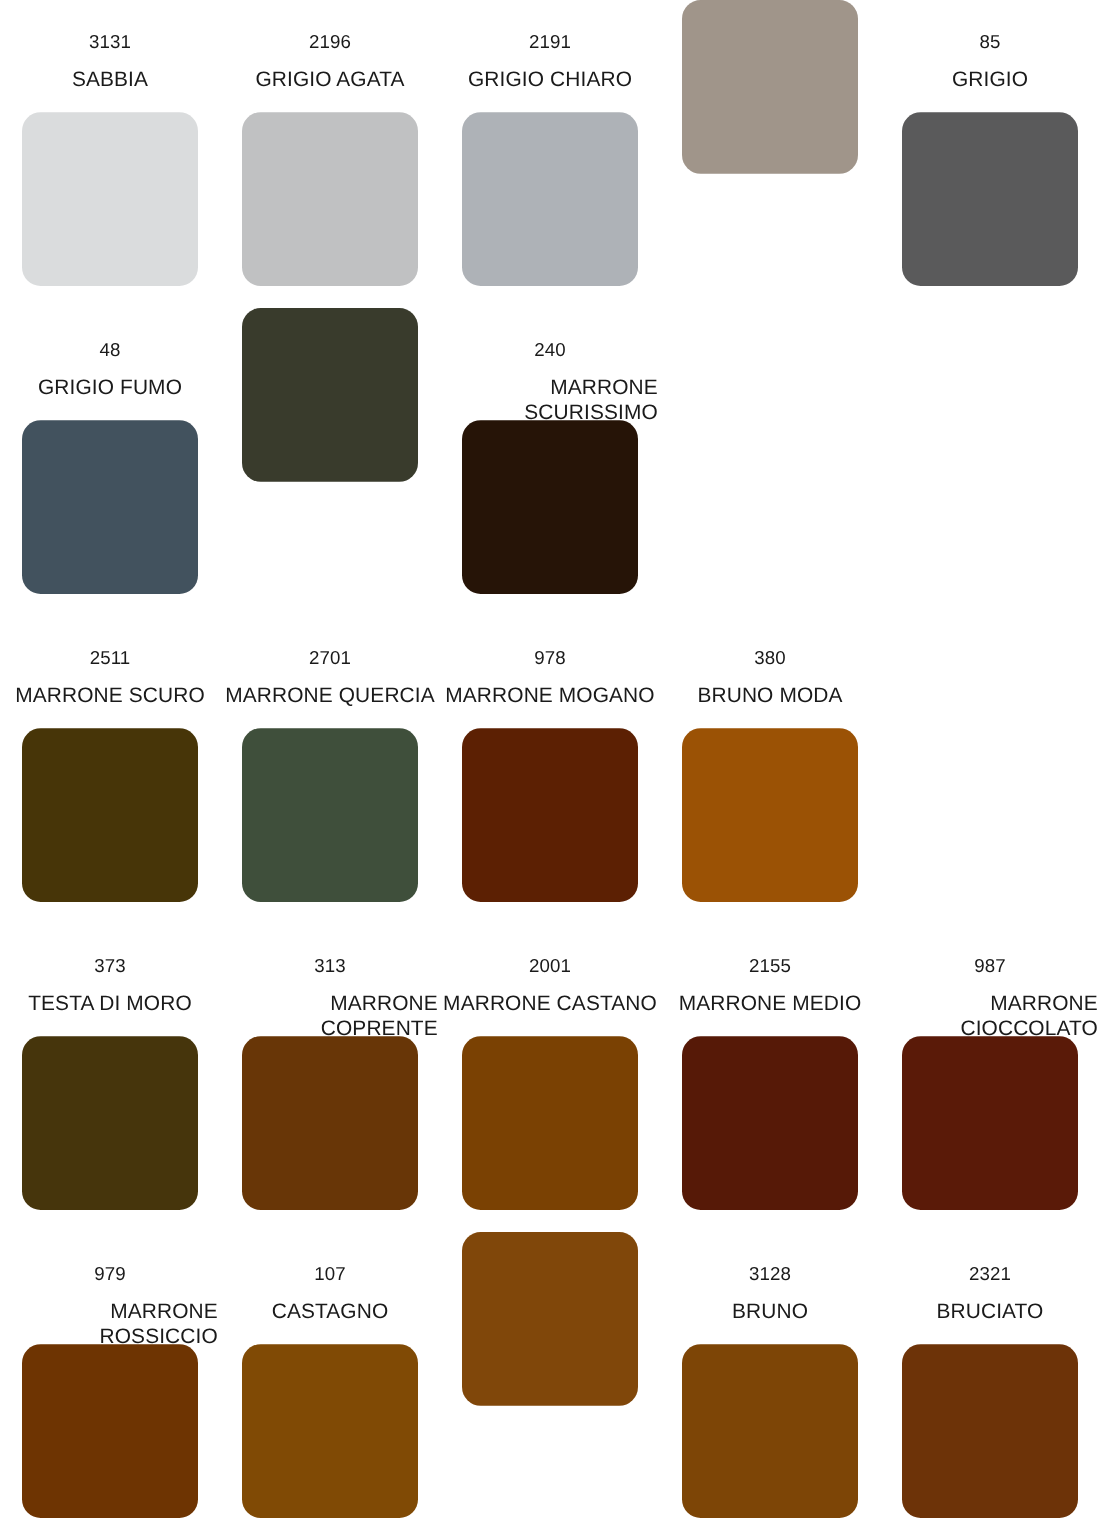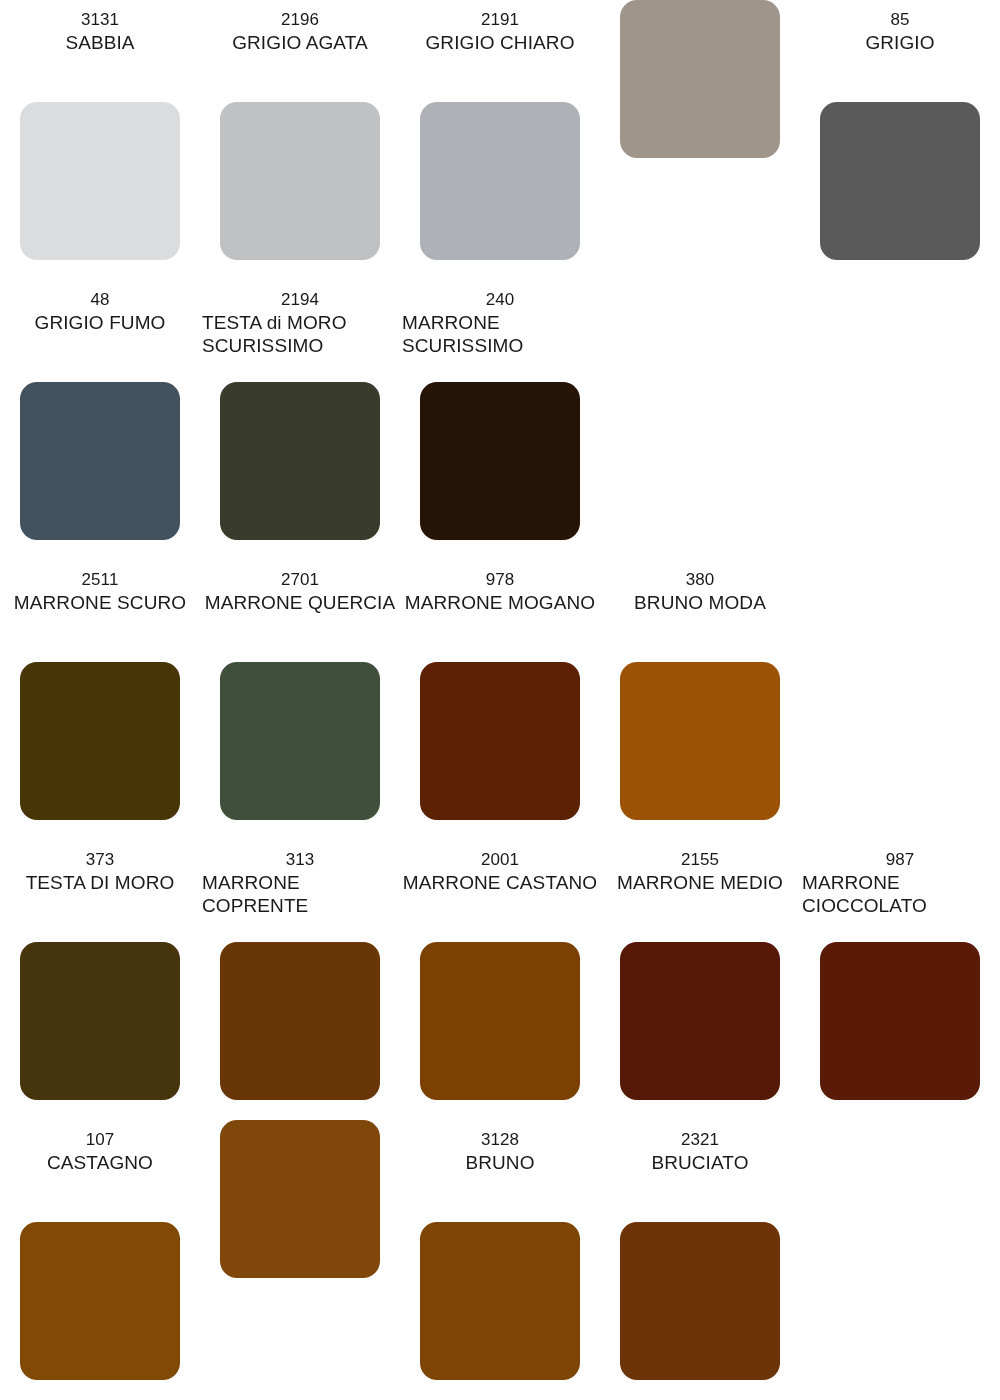--- a/index.html
+++ b/index.html
@@ -33,39 +33,40 @@
     flex: 0 0 200px;
     display: flex;
     flex-direction: column;
     align-items: center;
     box-sizing: border-box;
   }
   .swatch-caption {
     width: 200px;
     height: 102px;
     box-sizing: border-box;
-    padding-top: 8px;
+    padding-top: 27px;
     display: flex;
     flex-direction: column;
     align-items: center;
     justify-content: flex-start;
   }
   .swatch-code {
     font-size: 17px;
     line-height: 23px;
     letter-spacing: 0.1px;
     text-align: center;
     white-space: nowrap;
   }
   .swatch-name {
     font-size: 19px;
     line-height: 23px;
     letter-spacing: 0.1px;
-    text-align: left;
+    text-align: right;
     max-width: 196px;
+    margin-top: 11px;
   }
   .swatch-chip {
     width: 160px;
     height: 158px;
     border-radius: 17px;
   }
 </style>
 </head>
 <body style="background: rgb(255, 255, 255); color: rgb(26, 26, 26);">
 
@@ -105,24 +106,20 @@
     </div>
     <div class="palette-row">
       <div class="swatch-cell">
         <div class="swatch-caption">
           <div class="swatch-code">48</div>
           <div class="swatch-name">GRIGIO FUMO</div>
         </div>
         <div class="swatch-chip" style="background-color: rgb(66, 82, 94);"></div>
       </div>
       <div class="swatch-cell">
-        <div class="swatch-caption">
-          <div class="swatch-code">2194</div>
-          <div class="swatch-name">TESTA di MORO SCURISSIMO</div>
-        </div>
         <div class="swatch-chip" style="background-color: rgb(57, 59, 44);"></div>
       </div>
       <div class="swatch-cell">
         <div class="swatch-caption">
           <div class="swatch-code">240</div>
           <div class="swatch-name">MARRONE SCURISSIMO</div>
         </div>
         <div class="swatch-chip" style="background-color: rgb(38, 20, 7);"></div>
       </div>
     </div>
@@ -187,20 +184,27 @@
       </div>
       <div class="swatch-cell">
         <div class="swatch-caption">
           <div class="swatch-code">987</div>
           <div class="swatch-name">MARRONE CIOCCOLATO</div>
         </div>
         <div class="swatch-chip" style="background-color: rgb(90, 26, 8);"></div>
       </div>
     </div>
     <div class="palette-row">
+      <div class="swatch-cell">
+        <div class="swatch-caption">
+          <div class="swatch-code">979</div>
+          <div class="swatch-name">MARRONE ROSSICCIO</div>
+        </div>
+        <div class="swatch-chip" style="background-color: rgb(110, 52, 2);"></div>
+      </div>
       <div class="swatch-cell">
         <div class="swatch-caption">
           <div class="swatch-code">107</div>
           <div class="swatch-name">CASTAGNO</div>
         </div>
         <div class="swatch-chip" style="background-color: rgb(128, 74, 5);"></div>
       </div>
       <div class="swatch-cell">
         <div class="swatch-chip" style="background-color: rgb(128, 71, 10);"></div>
       </div>

